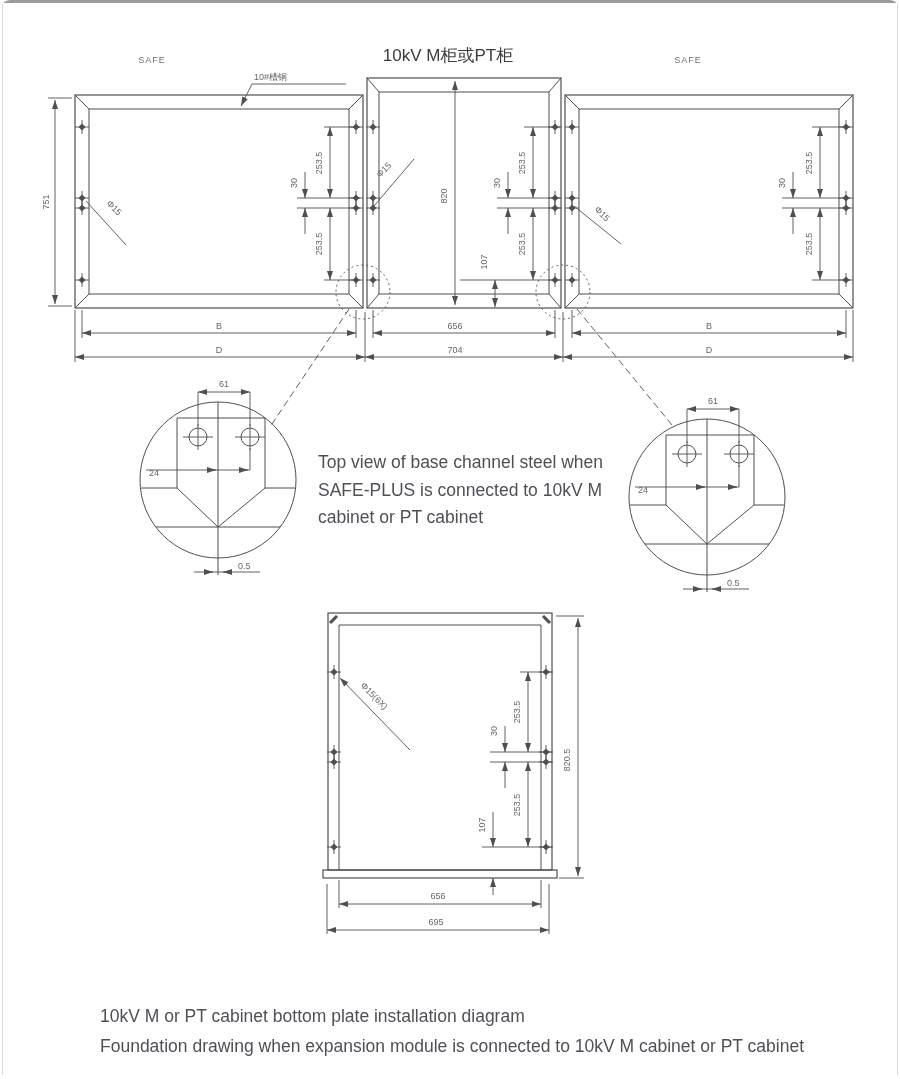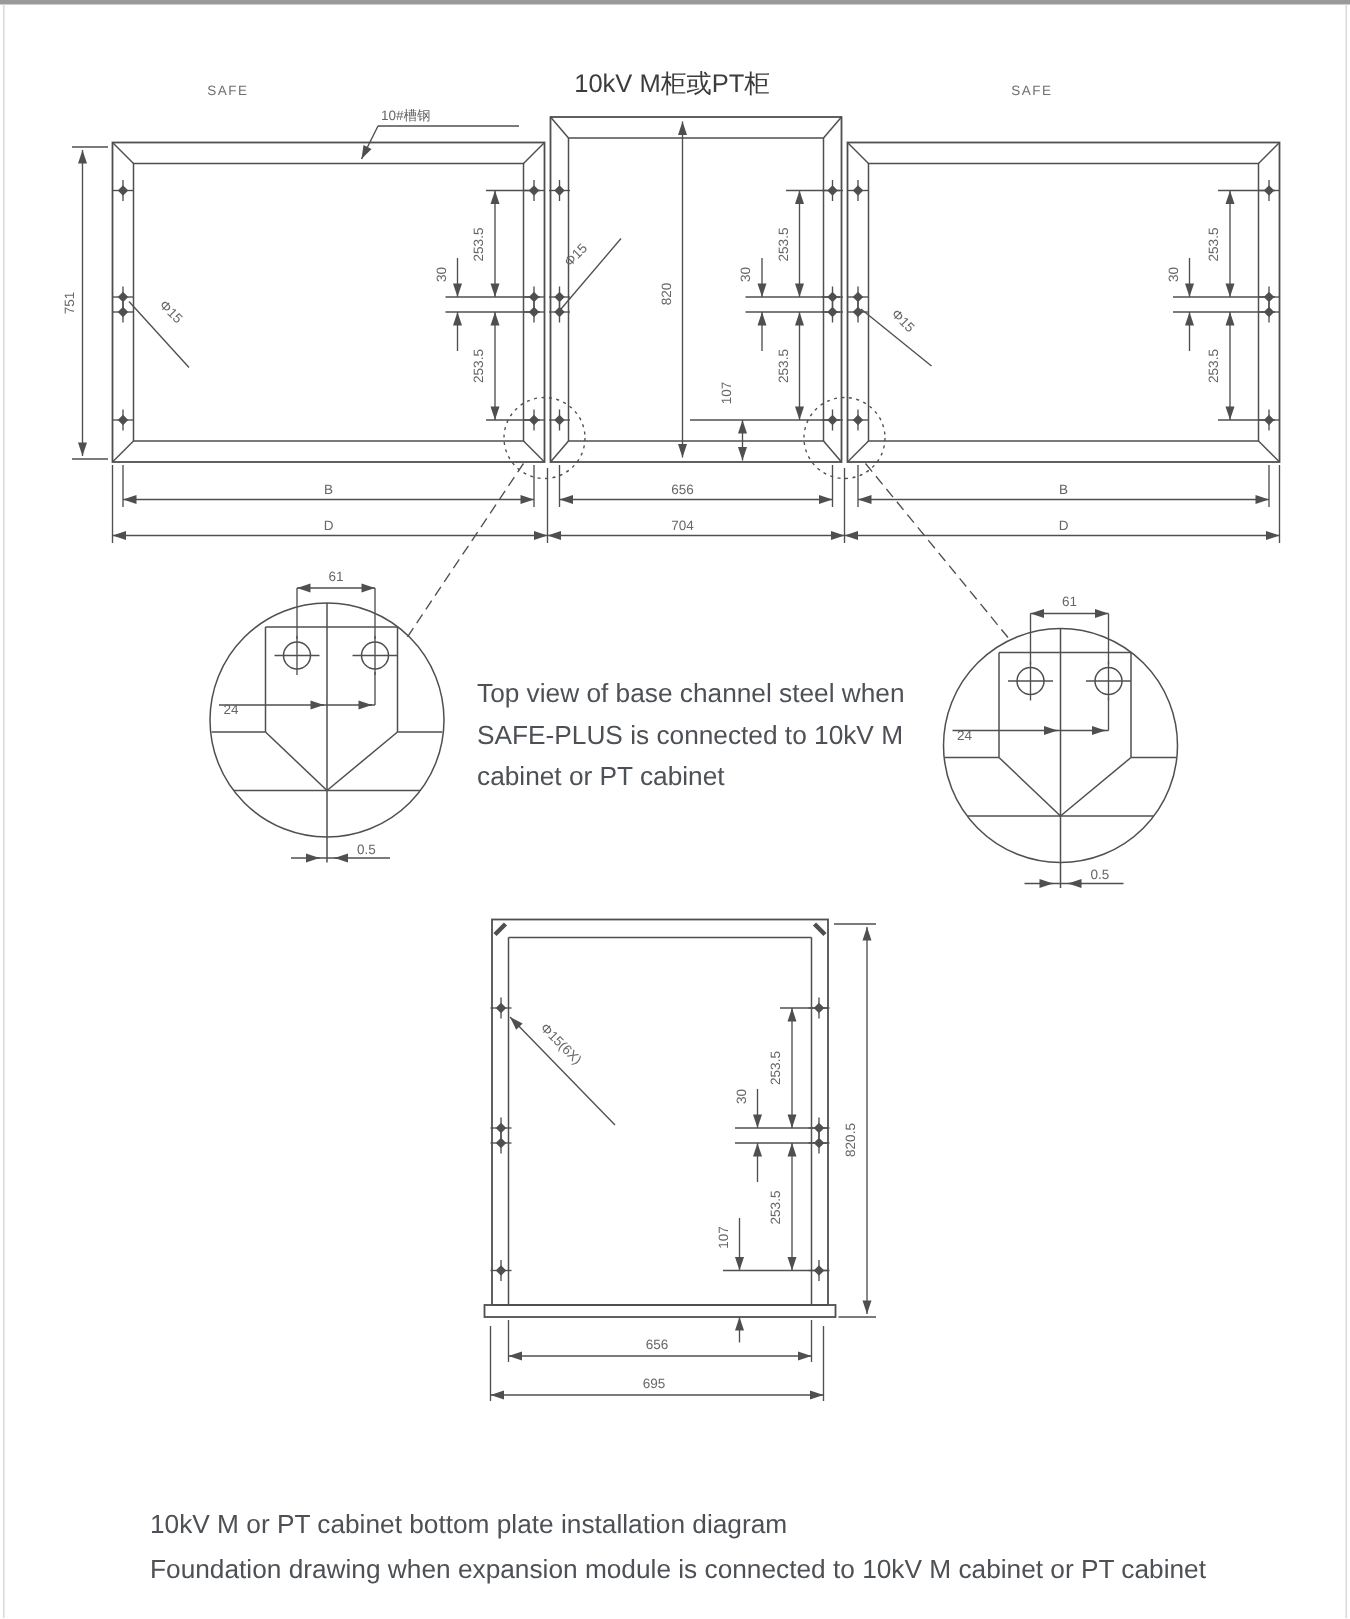--- a/index.html
+++ b/index.html
@@ -1,21 +1,21 @@
 <!DOCTYPE html>
 <html style="--line: #4f4f4f; --dim: #666666; --note: #4d5156; --title: #3c3c3c; --bg: #ffffff; --border: #d9d9d9; --topbar: #9a9a9a;"><head>
 <meta charset="utf-8">
 <style>
   :root{
     --line:#4f4f4f; --dim:#666666; --note:#4d5156; --title:#3c3c3c;
     --bg:#ffffff; --border:#d9d9d9; --topbar:#9a9a9a;
   }
   html,body{margin:0;padding:0;background:var(--bg);}
   .page{position:relative;width:900px;height:1079px;background:var(--bg);overflow:hidden;
-        font-family:"Liberation Sans", sans-serif;}
+        font-family:"Liberation Sans", sans-serif;border-radius:11px;}
   svg{display:block}
   .ln{stroke:var(--line);stroke-width:1;fill:none;}
   .ln2{stroke:var(--line);stroke-width:1.2;fill:none;}
   .dl{stroke:var(--line);stroke-width:0.9;fill:none;}
   .dot{stroke:var(--line);stroke-width:0.9;fill:none;stroke-dasharray:2,3;}
   .dash{stroke:var(--line);stroke-width:0.9;fill:none;stroke-dasharray:7,4;}
   .thick{stroke:var(--line);stroke-width:3;fill:none;}
   text{fill:var(--dim);font-family:"Liberation Sans", sans-serif;}
   .dimtxt{font-size:9px;}
   .safetxt{font-size:9px;letter-spacing:1px;fill:#707070;}

